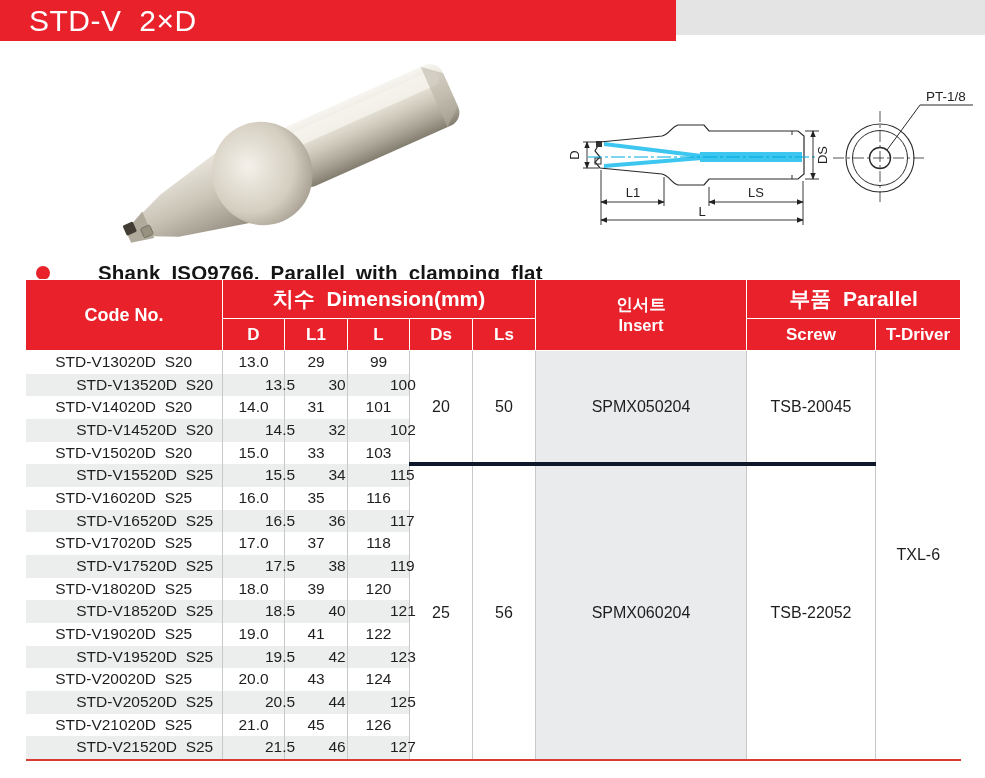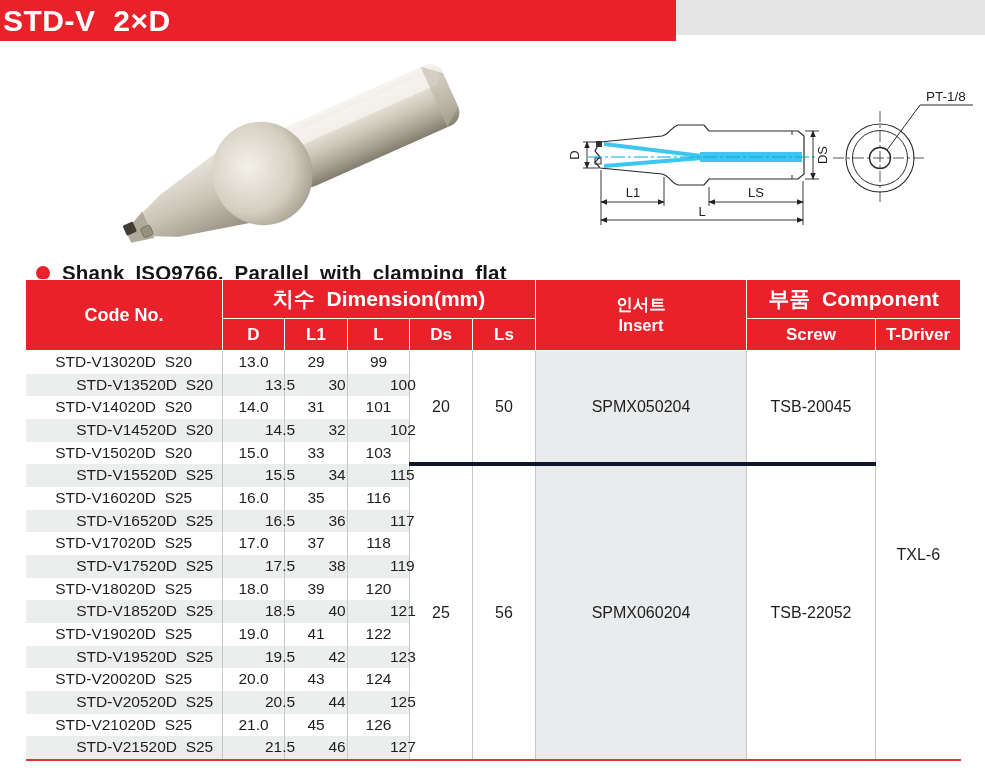--- a/index.html
+++ b/index.html
@@ -1,30 +1,30 @@
 <!DOCTYPE html>
 <html><head>
 <meta charset="utf-8">
 <style>
   html,body{margin:0;padding:0;background:#fff;}
   body{font-family:"Liberation Sans","DejaVu Sans",sans-serif;}
   #page{position:relative;width:985px;height:778px;background:#fff;overflow:hidden;}
 
   
   .title-bar{position:absolute;left:0;top:0;width:676px;height:41px;background:#e8212b;}
-  .title-bar .t{display:block;padding-left:3px;line-height:42px;font-size:30px;font-weight:bold;
+  .title-bar .t{display:block;padding-left:29px;line-height:42px;font-size:30px;font-weight:normal;
                 color:#fff;word-spacing:9px;letter-spacing:.5px;}
   .title-bar-gray{position:absolute;left:676px;top:0;width:309px;height:35px;background:#e4e4e4;}
 
   
   .photo{position:absolute;left:105px;top:50px;width:380px;height:205px;}
   .drawing{position:absolute;left:552px;top:75px;width:433px;height:170px;}
 
   
-  .note{position:absolute;left:36px;top:261px;display:flex;align-items:center;}
+  .note{position:absolute;left:36px;top:261px;display:flex;align-items:center;gap:36px;}
   .note .dot{width:14px;height:14px;border-radius:50%;background:#e8212b;margin-right:12px;flex:0 0 auto;}
   .note .txt{font-size:20.5px;font-weight:bold;color:#151515;word-spacing:5px;letter-spacing:.2px;}
 
   
   .tblwrap{position:absolute;left:25px;top:279px;width:935px;}
   table{border-collapse:collapse;table-layout:fixed;width:935px;border-bottom:2px solid #da3a34;}
   thead th{background:#e8212b;color:#fff;font-weight:bold;border:1.5px solid #fff;padding:0;}
   th.h-code{font-size:18px;}
   th.h-grp{font-size:21px;word-spacing:6px;height:38px;}
   th.h-sub{font-size:17px;height:31px;}
@@ -151,21 +151,21 @@
         <col style="width:85px">
       </colgroup>
       <thead>
         <tr>
           <th rowspan="2" class="h-code">Code No.</th>
           <th colspan="5" class="h-grp">치수 Dimension(mm)</th>
           <th rowspan="2" class="h-insert">
             <span>인서트</span><br>
             <span>Insert</span>
           </th>
-          <th colspan="2" class="h-grp">부품 Component</th>
+          <th colspan="2" class="h-grp">부품 Parallel</th>
         </tr>
         <tr>
           <th class="h-sub">D</th>
           <th class="h-sub">L1</th>
           <th class="h-sub">L</th>
           <th class="h-sub">Ds</th>
           <th class="h-sub">Ls</th>
           <th class="h-sub">Screw</th>
           <th class="h-sub">T-Driver</th>
         </tr>

